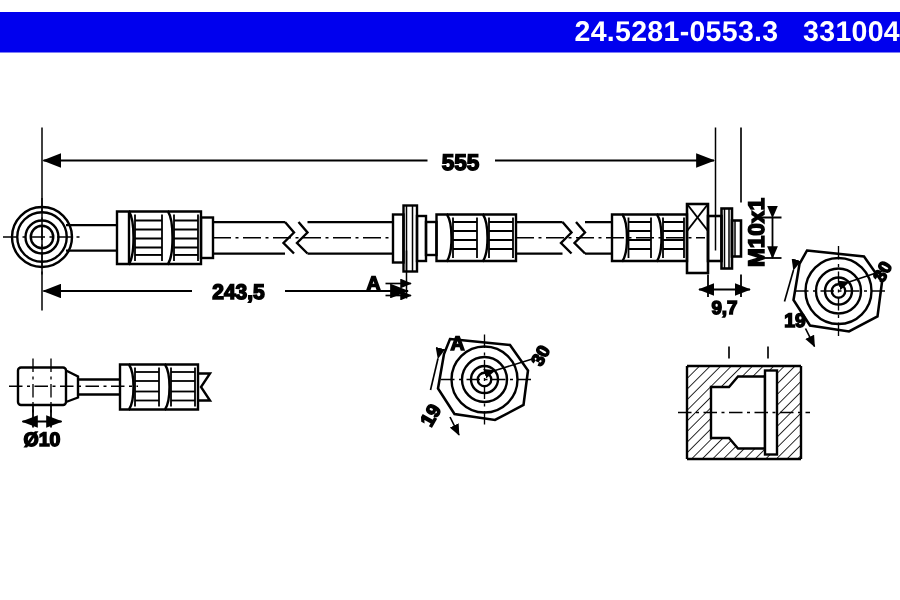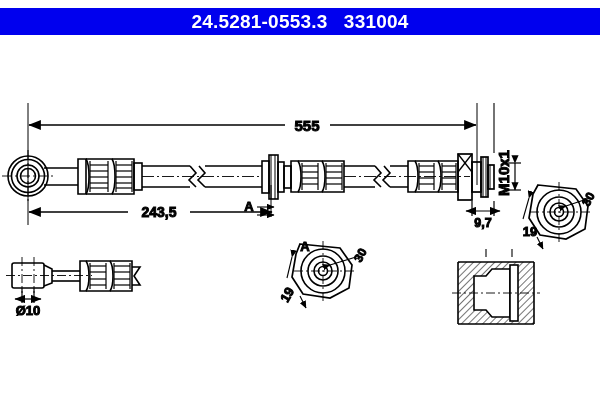--- a/index.html
+++ b/index.html
@@ -4,27 +4,27 @@
 <style>
   html,body{margin:0;padding:0;}
   body{
     width:600px;height:400px;background:#ffffff;
     font-family:"Liberation Sans",sans-serif;
     overflow:hidden;position:relative;
   }
   #root{position:relative;width:600px;height:400px;background:#fff;}
   #header-bar{
     position:absolute;left:0;top:8px;width:600px;height:27px;
-    background:#0000ee;display:flex;align-items:center;justify-content:center;
+    background:#0000ee;display:flex;align-items:center;justify-content:flex-end;
   }
   #header-title{
     color:#ffffff;font-weight:bold;font-size:19px;letter-spacing:.2px;
     font-family:"Liberation Sans",sans-serif;white-space:pre;
   }
-  #drawing-area{position:absolute;left:0;top:35px;width:600px;height:365px;}
+  #drawing-area{position:absolute;left:0;top:17px;width:600px;height:365px;}
   svg{display:block;}
   .lbl{font-family:"Liberation Sans",sans-serif;font-weight:bold;fill:#000;}
 </style>
 </head>
 <body>
 
 <div id="root">
 
   <div id="header-bar">
     <span id="header-title">24.5281-0553.3   331004</span>

